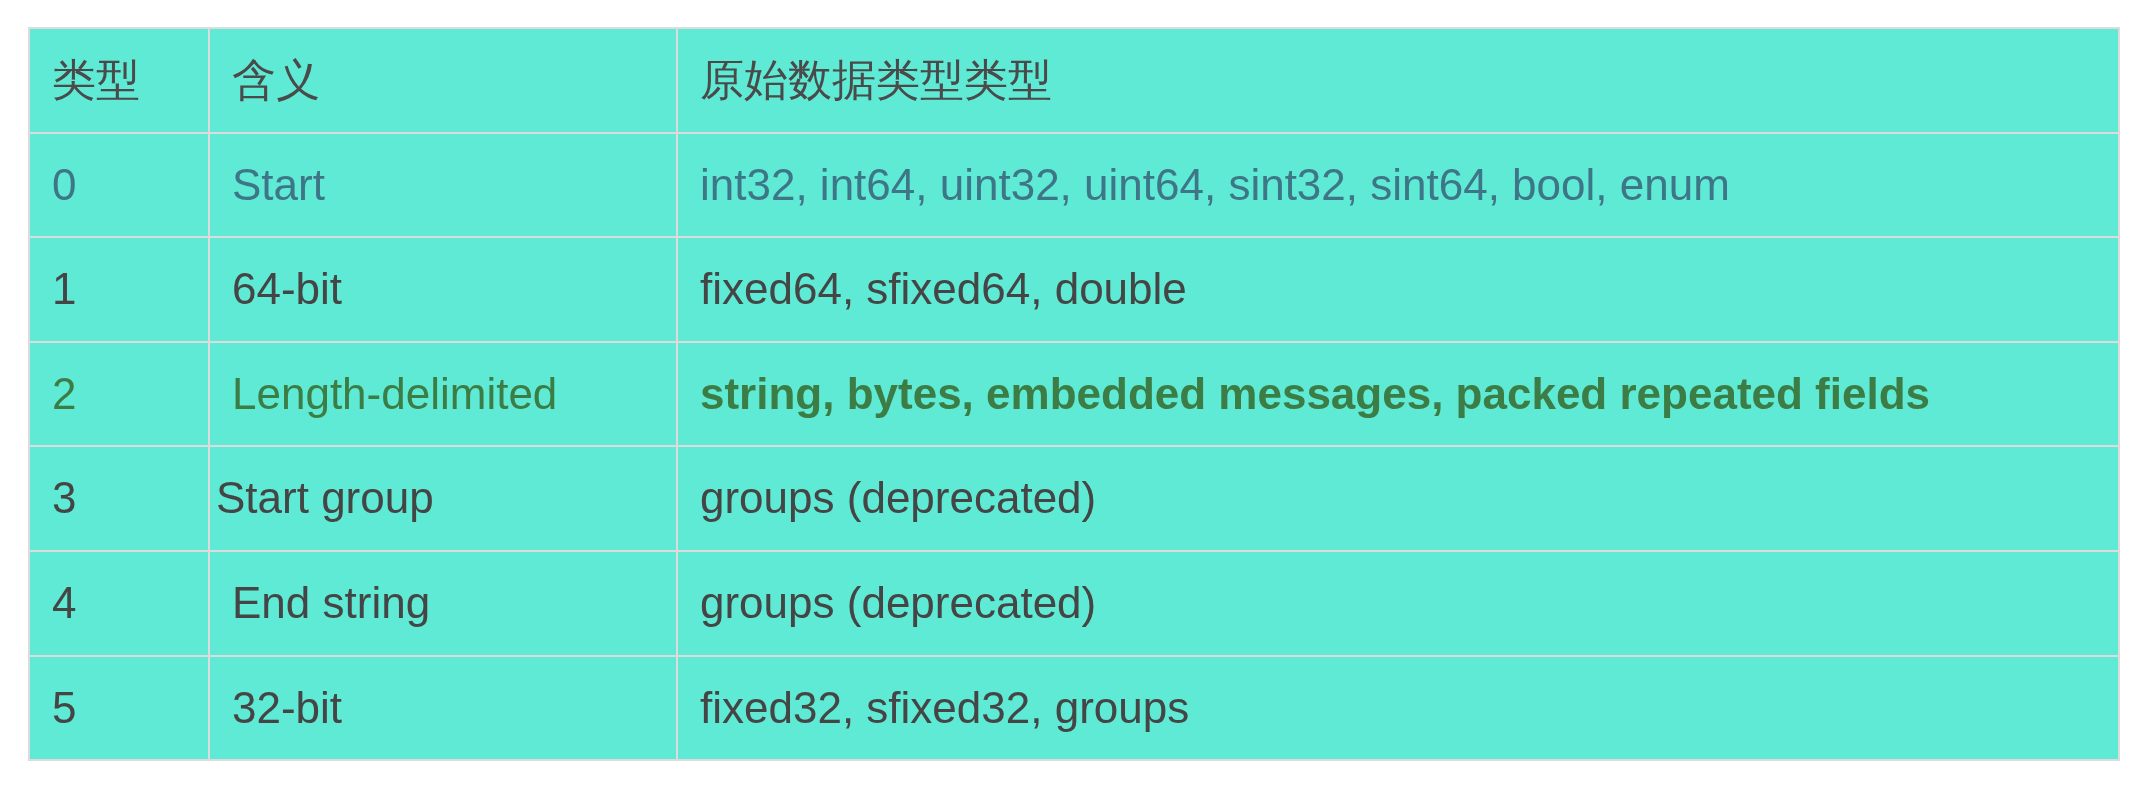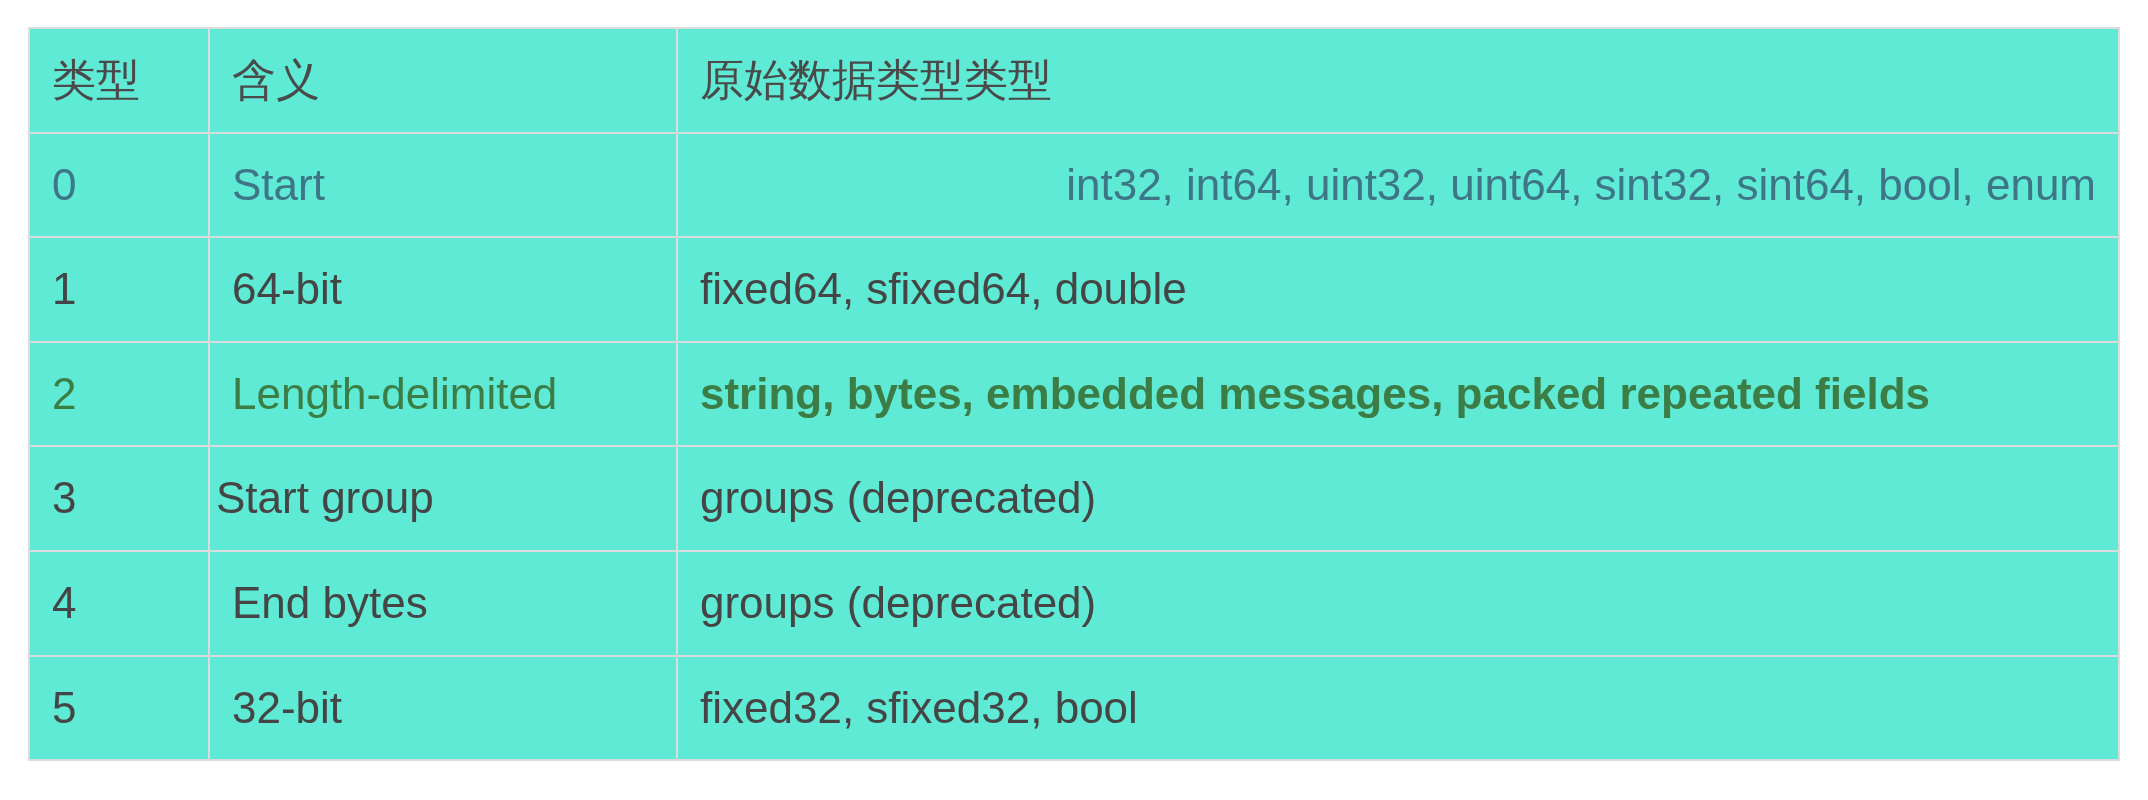--- a/index.html
+++ b/index.html
@@ -56,42 +56,42 @@
       <tr>
         <th>类型</th>
         <th>含义</th>
         <th>原始数据类型类型</th>
       </tr>
     </thead>
     <tbody id="table-body">
         <tr>
     <td style="color: rgb(62, 117, 135);">0</td>
     <td style="color: rgb(62, 117, 135);">Start</td>
-    <td style="color: rgb(62, 117, 135); text-align: right;">int32, int64, uint32, uint64, sint32, sint64, bool, enum</td>
+    <td style="color: rgb(62, 117, 135);">int32, int64, uint32, uint64, sint32, sint64, bool, enum</td>
   </tr>
         <tr>
     <td style="color: rgb(69, 69, 69);">1</td>
     <td style="color: rgb(69, 69, 69);">64-bit</td>
     <td style="color: rgb(69, 69, 69); margin-top: 40px;">fixed64, sfixed64, double</td>
   </tr>
         <tr>
     <td style="color: rgb(60, 125, 70);">2</td>
     <td style="color: rgb(60, 125, 70); margin-top: 18px;">Length-delimited</td>
     <td style="color: rgb(60, 125, 70); font-weight: bold;">string, bytes, embedded messages, packed repeated fields</td>
   </tr>
         <tr>
     <td style="color: rgb(69, 69, 69);">3</td>
     <td style="color: rgb(69, 69, 69); padding-left: 6px;">Start group</td>
     <td style="color: rgb(69, 69, 69);">groups (deprecated)</td>
   </tr>
         <tr>
     <td style="color: rgb(69, 69, 69);">4</td>
-    <td style="color: rgb(69, 69, 69);">End bytes</td>
+    <td style="color: rgb(69, 69, 69);">End string</td>
     <td style="color: rgb(69, 69, 69);">groups (deprecated)</td>
   </tr>
         <tr>
     <td style="color: rgb(69, 69, 69);">5</td>
     <td style="color: rgb(69, 69, 69);">32-bit</td>
-    <td style="color: rgb(69, 69, 69);">fixed32, sfixed32, bool</td>
+    <td style="color: rgb(69, 69, 69);">fixed32, sfixed32, groups</td>
   </tr>
       </tbody>
   </table>
 </div>
 
 </body></html>

